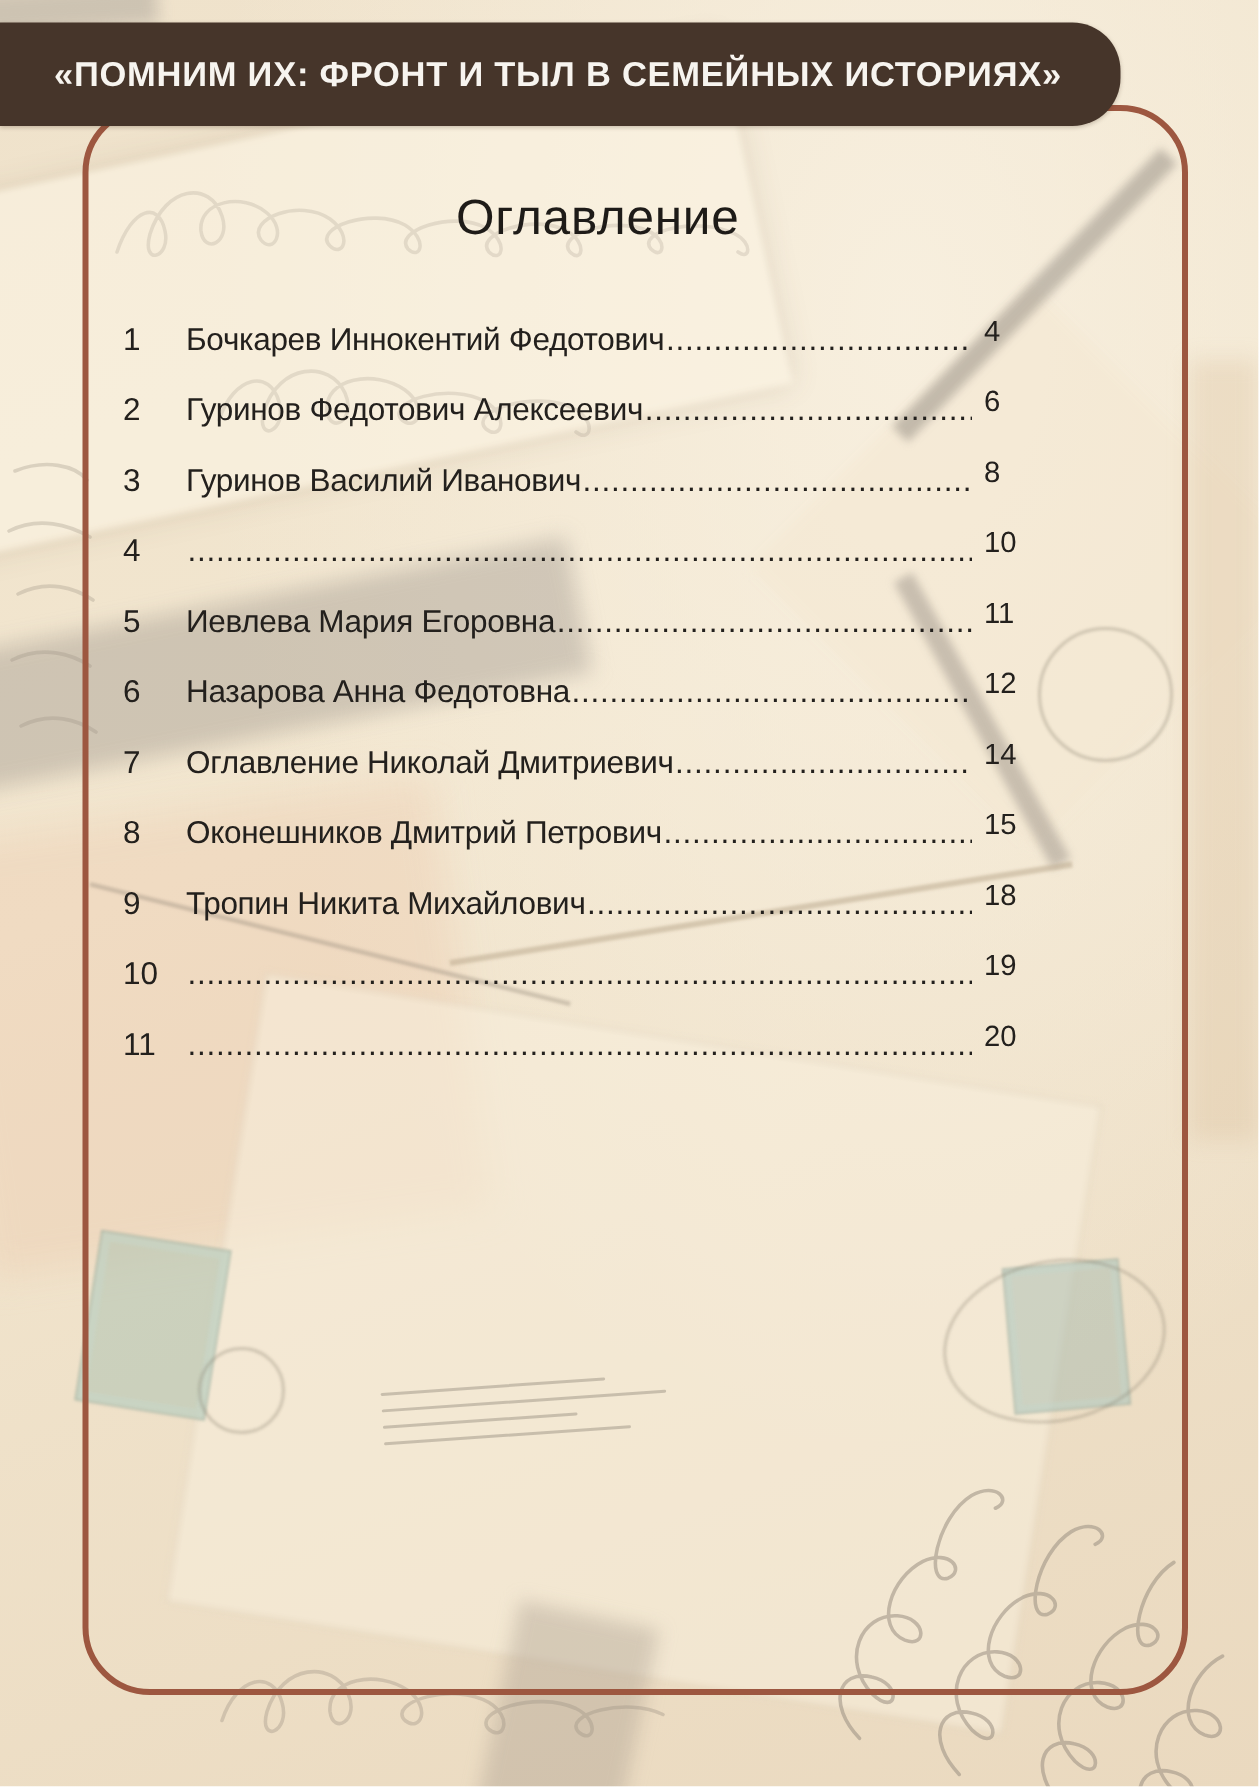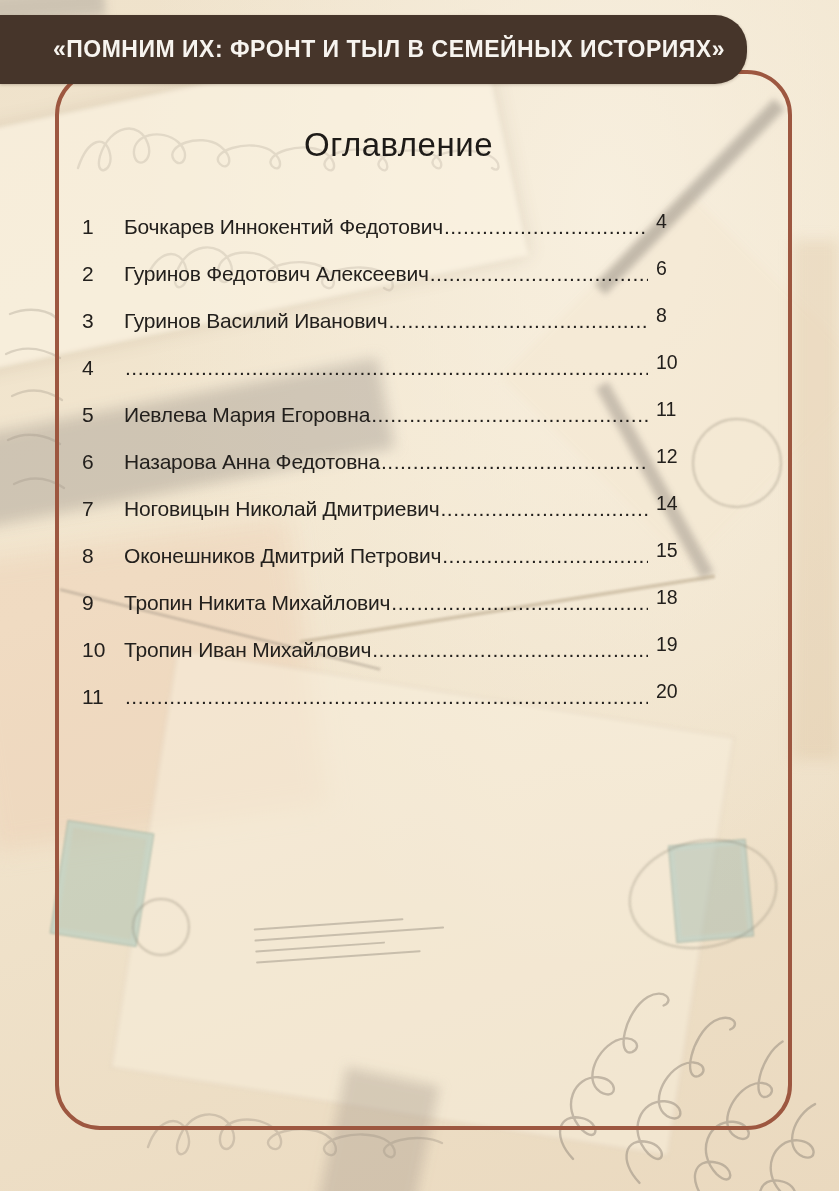--- a/index.html
+++ b/index.html
@@ -53,21 +53,21 @@
   .typedlines div{height:2px;background:rgba(120,112,100,.35);margin-bottom:9px;border-radius:1px;}
   .hand{position:absolute;opacity:.55;}
   .hand path{fill:none;stroke:#9b9082;stroke-width:2.4;stroke-linecap:round;}
   .hand-faint{opacity:.22;}
 
   
   .frame{position:absolute;left:55px;top:70px;width:737px;height:1060px;
          border:4px solid #9d5740;border-radius:45px;background:transparent;}
   .banner{position:absolute;left:0;top:15px;width:747px;height:69px;background:#46352a;
           border-radius:0 32px 32px 0;display:flex;align-items:center;
-          box-shadow:0 1px 3px rgba(60,40,20,.25);padding-left:17px;}
+          box-shadow:0 1px 3px rgba(60,40,20,.25);}
   .banner-text{color:#f7f4ef;font-weight:bold;font-size:23px;letter-spacing:.5px;
                padding-left:36px;white-space:nowrap;}
 
   
   .toc-title{position:absolute;left:55px;top:126px;width:617px;text-align:center;
              text-indent:70px;font-size:33px;color:#1e1b18;letter-spacing:.5px;}
   .toc-list{position:absolute;left:82px;top:203px;width:606px;}
   .toc-row{height:47px;display:flex;align-items:center;color:#23201d;font-size:21px;}
   .toc-num{width:42px;flex:0 0 42px;}
   .toc-name{white-space:nowrap;letter-spacing:-.2px;}
@@ -176,42 +176,41 @@
 
     <div class="toc-row">
       <span class="toc-num">6</span>
       <span class="toc-name">Назарова Анна Федотовна</span>
       <span class="toc-leader">................................................................................................................................................................</span>
       <span class="toc-page">12</span>
     </div>
 
     <div class="toc-row">
       <span class="toc-num">7</span>
-      <span class="toc-name">Ноговицын Николай Дмитриевич</span>
+      <span class="toc-name">Оглавление Николай Дмитриевич</span>
       <span class="toc-leader">................................................................................................................................................................</span>
       <span class="toc-page">14</span>
     </div>
 
     <div class="toc-row">
       <span class="toc-num">8</span>
       <span class="toc-name">Оконешников Дмитрий Петрович</span>
       <span class="toc-leader">................................................................................................................................................................</span>
       <span class="toc-page">15</span>
     </div>
 
     <div class="toc-row">
       <span class="toc-num">9</span>
       <span class="toc-name">Тропин Никита Михайлович</span>
       <span class="toc-leader">................................................................................................................................................................</span>
       <span class="toc-page">18</span>
     </div>
 
     <div class="toc-row">
       <span class="toc-num">10</span>
-      <span class="toc-name">Тропин Иван Михайлович</span>
       <span class="toc-leader">................................................................................................................................................................</span>
       <span class="toc-page">19</span>
     </div>
 
     <div class="toc-row">
       <span class="toc-num">11</span>
       <span class="toc-leader">................................................................................................................................................................</span>
       <span class="toc-page">20</span>
     </div>
   </div>

